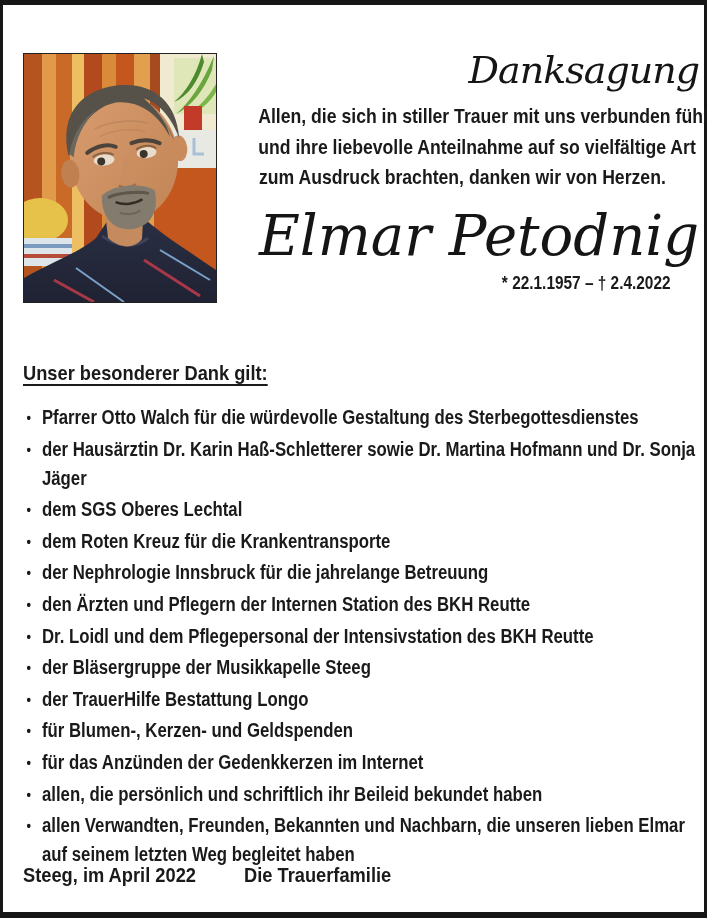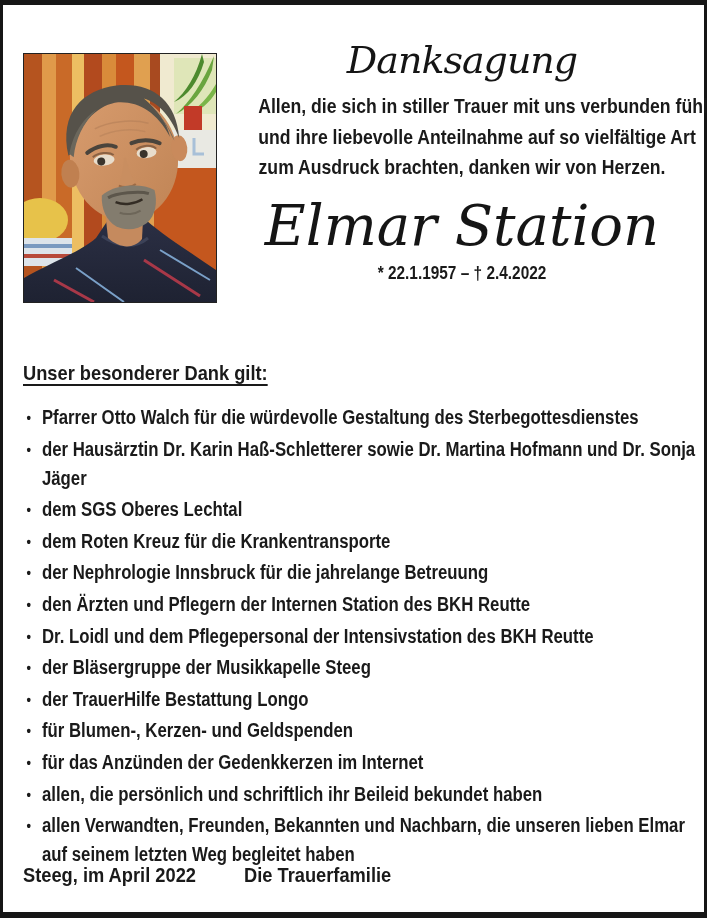--- a/index.html
+++ b/index.html
@@ -7,21 +7,21 @@
        font-family:"Liberation Sans",sans-serif;color:#1a1a1a;}
   .card{position:absolute;inset:0;background:#ffffff;box-sizing:border-box;
         border-style:solid;border-color:#161616;border-width:5px 3px 6px 3px;}
 
   
   .photo-frame{position:absolute;left:20px;top:48px;width:192px;height:248px;
                border:1.5px solid #222;overflow:hidden;background:#c97a3a;}
   .photo-frame svg{display:block;}
 
   
-  .header{position:absolute;left:222px;top:32px;width:474px;text-align:center;}
+  .header{position:absolute;left:222px;top:42px;width:474px;text-align:right;}
   .script-title{font-family:"DejaVu Serif",serif;font-style:italic;font-weight:normal;
                 font-size:38px;line-height:46px;letter-spacing:-1px;color:#151515;}
   .intro{margin-top:8px;}
   .intro-line{font-weight:bold;font-size:20.5px;line-height:30.5px;
               transform:scaleX(0.86);transform-origin:50% 0;white-space:nowrap;}
   .name-script{margin-top:10px;font-family:"DejaVu Serif",serif;font-style:italic;
                font-weight:normal;font-size:56px;line-height:66px;color:#151515;
                letter-spacing:0px;}
   .dates{margin-top:4px;font-weight:bold;font-size:17.5px;
          transform:scaleX(0.88);transform-origin:50% 0;}
@@ -131,21 +131,21 @@
     </svg>
   </div>
 
   <div class="header">
     <div class="script-title">Danksagung</div>
     <div class="intro">
       <div class="intro-line">Allen, die sich in stiller Trauer mit uns verbunden fühlen</div>
       <div class="intro-line">und ihre liebevolle Anteilnahme auf so vielfältige Art</div>
       <div class="intro-line">zum Ausdruck brachten, danken wir von Herzen.</div>
     </div>
-    <div class="name-script">Elmar Station</div>
+    <div class="name-script">Elmar Petodnig</div>
     <div class="dates">* 22.1.1957 – † 2.4.2022</div>
   </div>
 
   <div class="thanks-heading">
     <span>Unser besonderer Dank gilt:</span>
   </div>
 
   <ul class="thanks-list">
 
       <li class="thanks-item">

